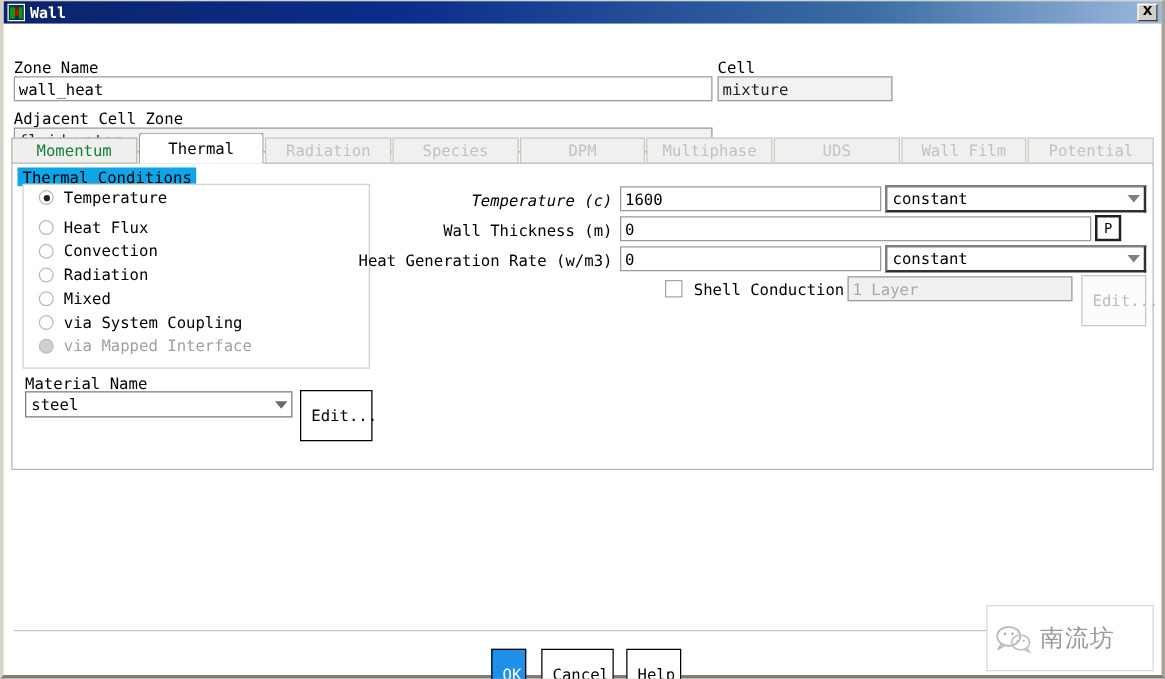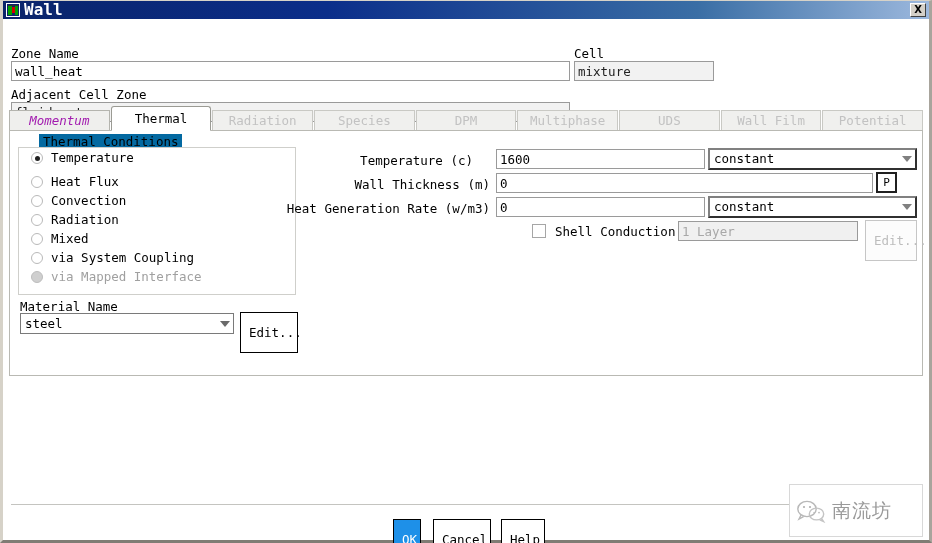--- a/index.html
+++ b/index.html
@@ -36,21 +36,21 @@
     border: 1px solid #ffffff;
     position: relative;
     flex: 0 0 auto;
     display:block;
   }
   #title-icon .blk {
     position:absolute; display:block;
   }
   #title-text {
     color: #ffffff;
-    font-size: 16px;
+    font-size: 12px;
     font-weight: bold;
     font-family: "DejaVu Sans Mono", "Liberation Mono", monospace;
     letter-spacing: 0px;
     line-height: 14px;
   }
   #close-btn {
     position: absolute; right: 3px; top: 2px;
     width: 16px; height: 14px;
     background: #d4d0c8;
     border-top: 1px solid #ffffff;
@@ -143,43 +143,43 @@
     flex: 1 1 0;
     background: #f0f0ee;
     border: 1px solid #c9c9c4;
     border-bottom: 1px solid #c9c9c4;
     font-size: 12.5px;
     font-family: "DejaVu Sans Mono", "Liberation Mono", monospace;
     color: #c2c2c2;
     display: flex; align-items: center; justify-content: center;
     cursor: pointer;
   }
-  .tab.enabled { color:#a21caf; background:#efefed; border:1px solid #b4b4ae;font-style:italic; }
+  .tab.enabled { color:#15803d; background:#efefed; border:1px solid #b4b4ae; }
   .tab.selected {
     background: #ffffff;
     color: #000;
     height: 25px;
     border: 1px solid #9b9b94;
     border-bottom: 1px solid #ffffff;
     border-radius: 3px 3px 0 0;
     position: relative; z-index: 3;
   }
 
   
   #panel {
     position: absolute; left: 6px; top: 111px;
     width: 914px; height: 246px;
     border: 1px solid #b9b9b3;
     border-top: 1px solid #b9b9b3;
     background: #ffffff;
   }
 
   #cond-legend {
-    position:absolute; left: 29px; top: 3px;
-    background:#0369a1; padding: 0 4px; font-size:12.5px;
+    position:absolute; left: 4px; top: 3px;
+    background:#0ea5e9; padding: 0 4px; font-size:12.5px;
     font-family: "DejaVu Sans Mono", "Liberation Mono", monospace;
     text-decoration: underline;
   }
 
   #cond-box {
     position: absolute; left: 8px; top: 16px;
     width: 278px; height: 148px;
     border: 1px solid #cfcfcb;
     background: #ffffff;
   }
@@ -294,21 +294,21 @@
         </div>
       </div>
 
       <div id="material-label" class="lbl">Material Name</div>
       <div id="material-combo" class="combo thin">
         <span>steel</span>
         <span class="arrow"></span>
       </div>
       <div id="material-edit" class="btn">Edit...</div>
 
-      <div class="lbl rlbl" style="left:243px;top:22px;width:220px;">Temperature (c)</div>
+      <div class="lbl rlbl" style="left:260px;top:22px;width:220px;font-style:italic;">Temperature (c)</div>
       <input class="tfield" style="position: absolute; left: 486px; top: 18px; width: 209px;" value="1600">
       <div class="combo" style="position:absolute;left:698px;top:17px;width:209px;">
         <span>constant</span>
         <span class="arrow"></span>
       </div>
 
       <div class="lbl rlbl" style="left:260px;top:46px;width:220px;">Wall Thickness (m)</div>
       <input class="tfield" style="position: absolute; left: 486px; top: 42px; width: 377px;" value="0">
       <div style="position:absolute;left:866px;top:41px;width:21px;height:21px;border:2px solid #202020;background:#ffffff;font-size:11px;line-height:17px;text-align:center;font-family:'DejaVu Sans Mono',monospace;cursor:pointer;">P</div>
 

